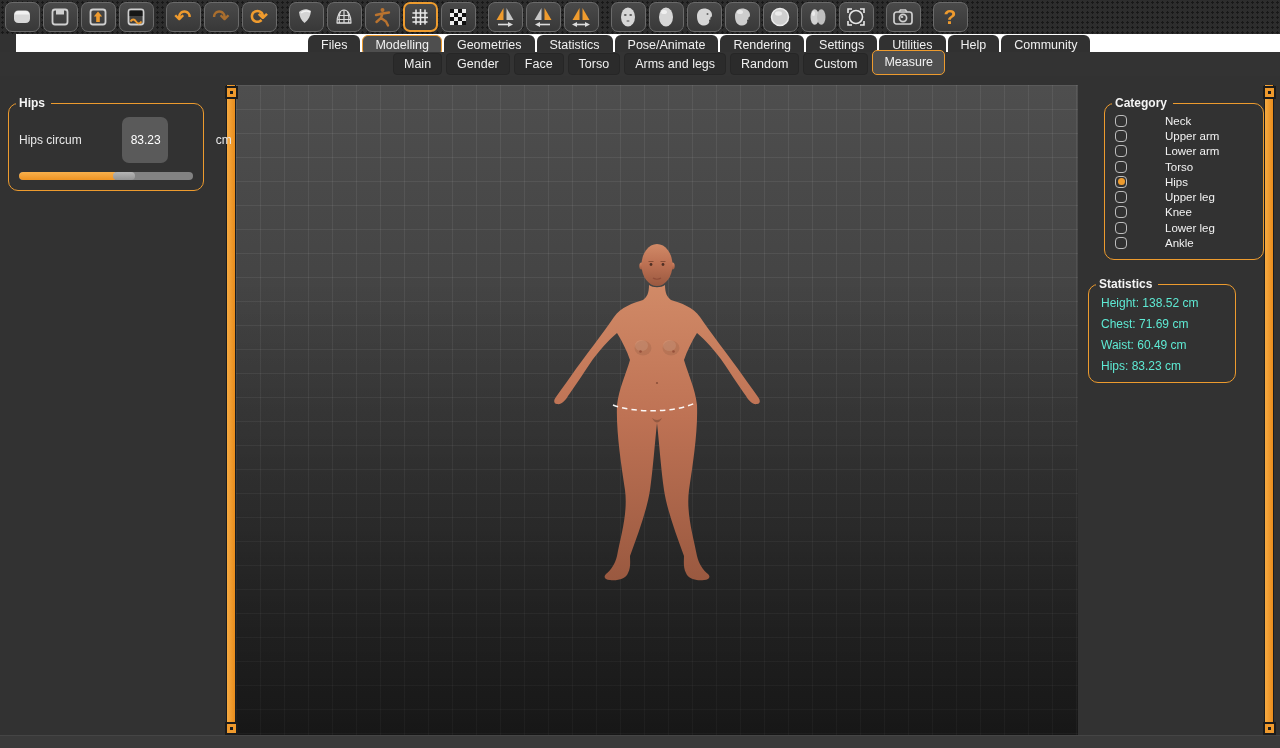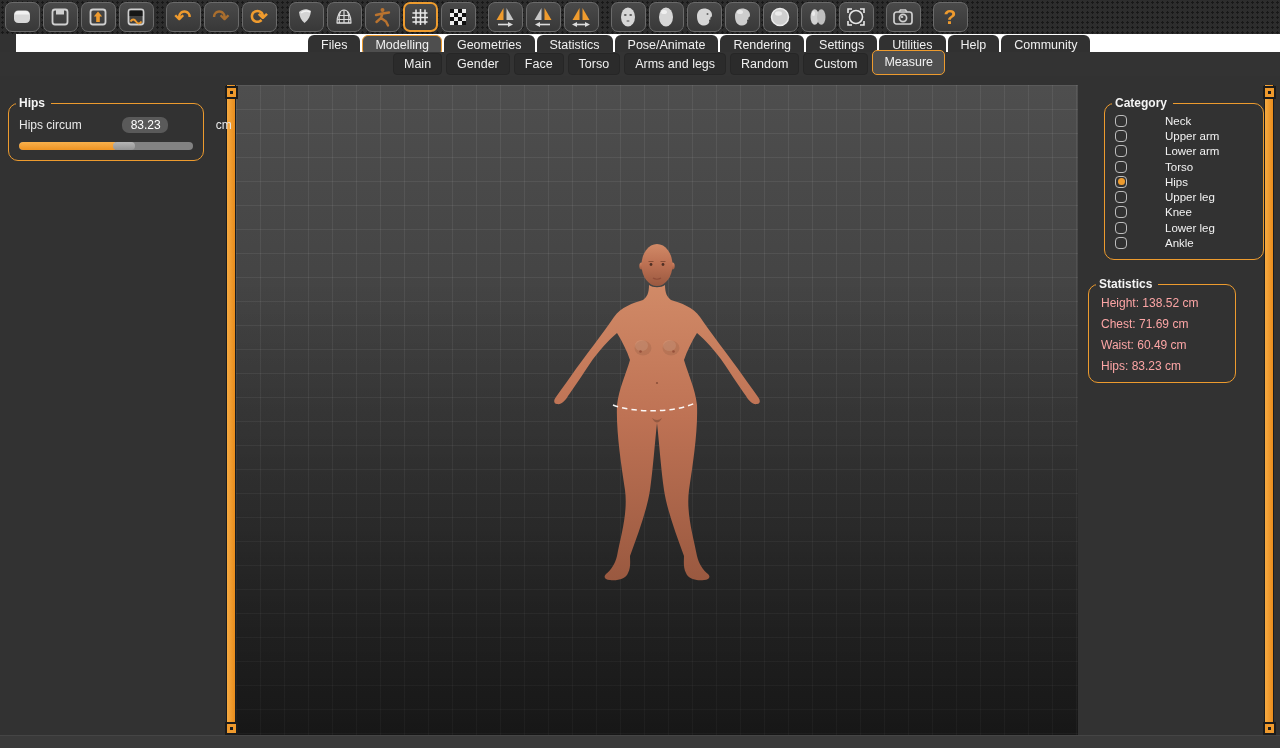--- a/index.html
+++ b/index.html
@@ -53,37 +53,37 @@
   
   .group{ position:absolute; }
   .group-title{ position:absolute; top:0; left:8px; z-index:2; background:#323232;
     padding:0 6px 0 3px; font-size:12px; font-weight:bold; line-height:14px; color:#f4f4f4; }
   .group-box{ margin-top:7px; border:1px solid var(--accent); border-radius:10px; }
 
   
   .hips-box{ padding:13px 10px 10px; }
   .hips-row{ display:flex; align-items:center; font-size:12px; margin-bottom:9px;gap:40px; }
   .hips-lbl{ flex:0 0 auto; }
-  .valuebox{ margin-left:auto; background:#5a5a5a; border-radius:7px; padding:1px 9px;
+  .valuebox{ margin-left:auto; background:#5a5a5a; border-radius:7px; padding:16px 9px;
     font-size:12px; min-width:46px; text-align:center; color:#fff; }
   .unit{ margin-left:8px; font-size:12px; }
   .slider{ position:relative; height:8px; border-radius:4px; background:#828282; overflow:hidden; cursor:pointer; }
   .slider-fill{ position:absolute; left:0; top:0; bottom:0; background:linear-gradient(#f8b04c,#ee9322); border-radius:4px 0 0 4px; }
   .slider-handle{ position:absolute; top:0; bottom:0; width:22px; background:linear-gradient(#b5b5b5,#939393); border-radius:4px; cursor:pointer; }
 
   
   .cat-box{ padding:9px 8px 8px 10px; }
   .cat-row{ display:flex; align-items:center; height:15.3px; cursor:pointer;gap:34px; }
   .radio{ width:12px; height:12px; border:1.5px solid #bdbdbd; border-radius:4px; margin-right:4px;
     display:flex; align-items:center; justify-content:center; flex:0 0 auto; }
   .radio .dot{ width:7px; height:7px; border-radius:50%; background:transparent; }
   .cat-row.sel .radio .dot{ background:var(--accent); }
   .cat-lbl{ font-size:11.5px; color:#f2f2f2; }
   .stat-box{ padding:8px 12px 5px; }
-  .stat-row{ font-size:12px; line-height:21px; color:#fca5a5; white-space:nowrap; }
+  .stat-row{ font-size:12px; line-height:21px; color:#5eead4; white-space:nowrap; }
 
   
   .statusbar{ position:absolute; left:0; top:735px; width:1280px; height:13px;
     background:#3a3a3a; border-top:1px solid #454545; }
 </style>
 </head>
 <body>
 
 <div class="app">
 

